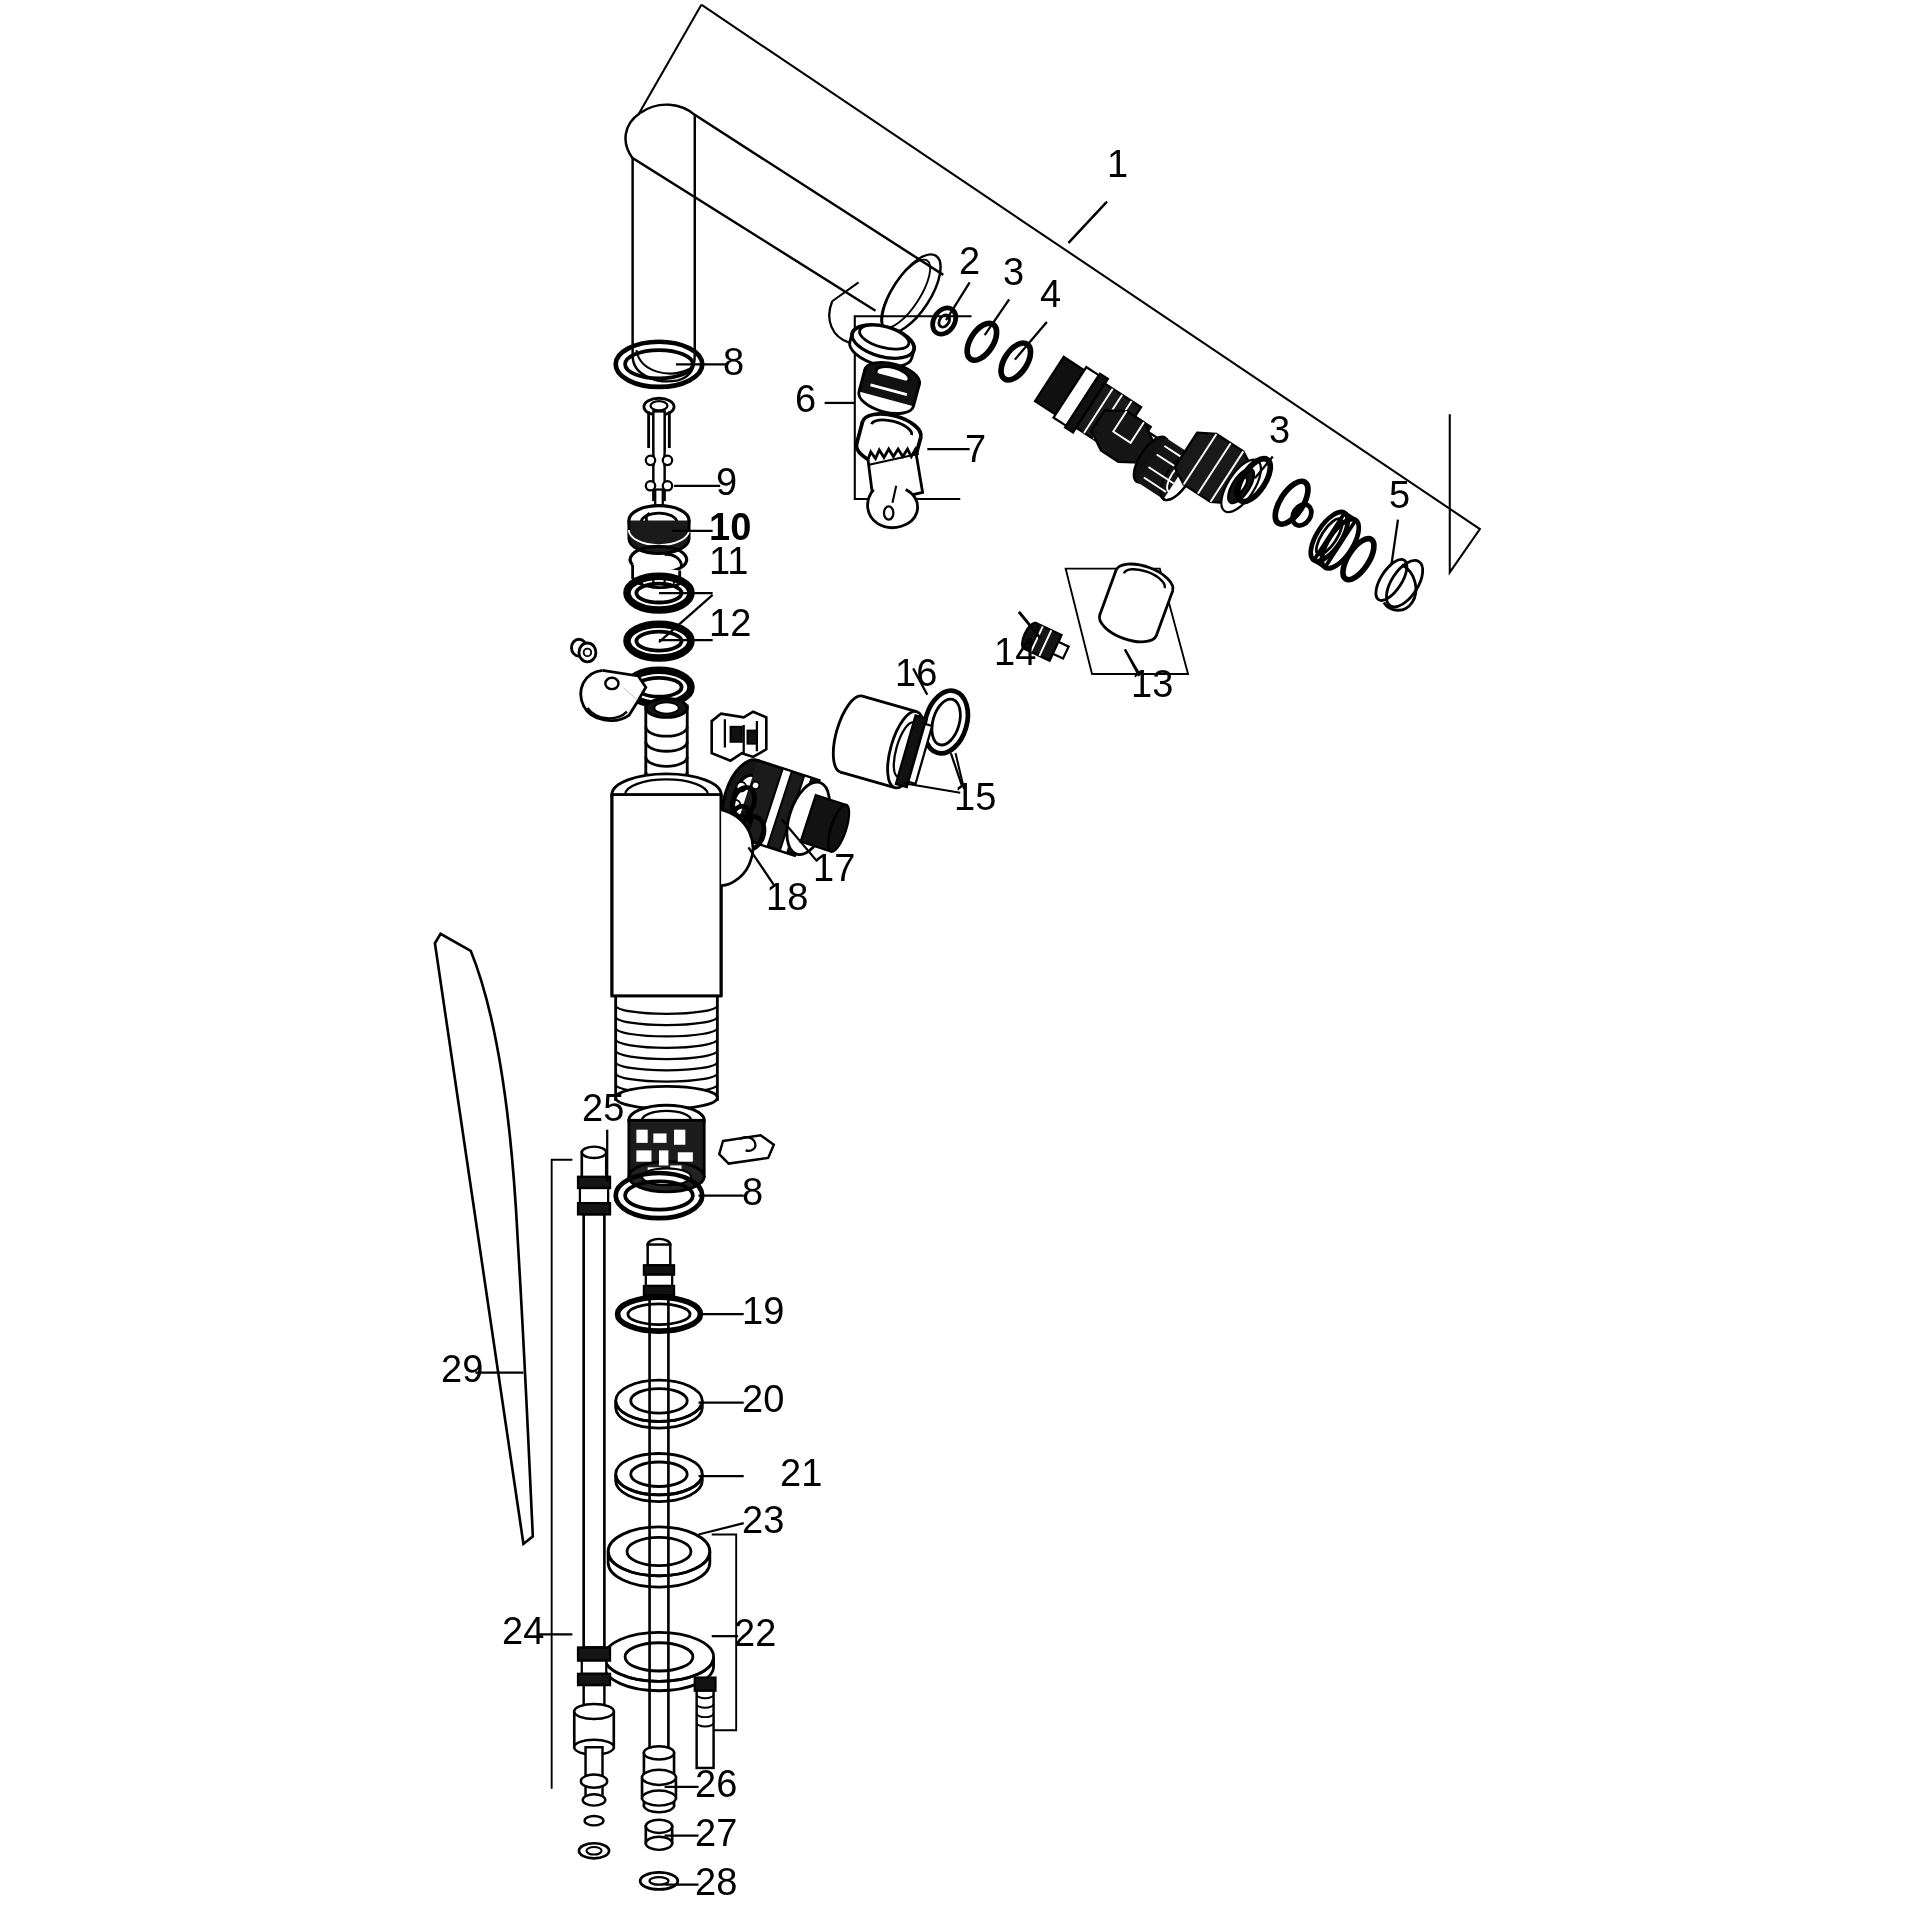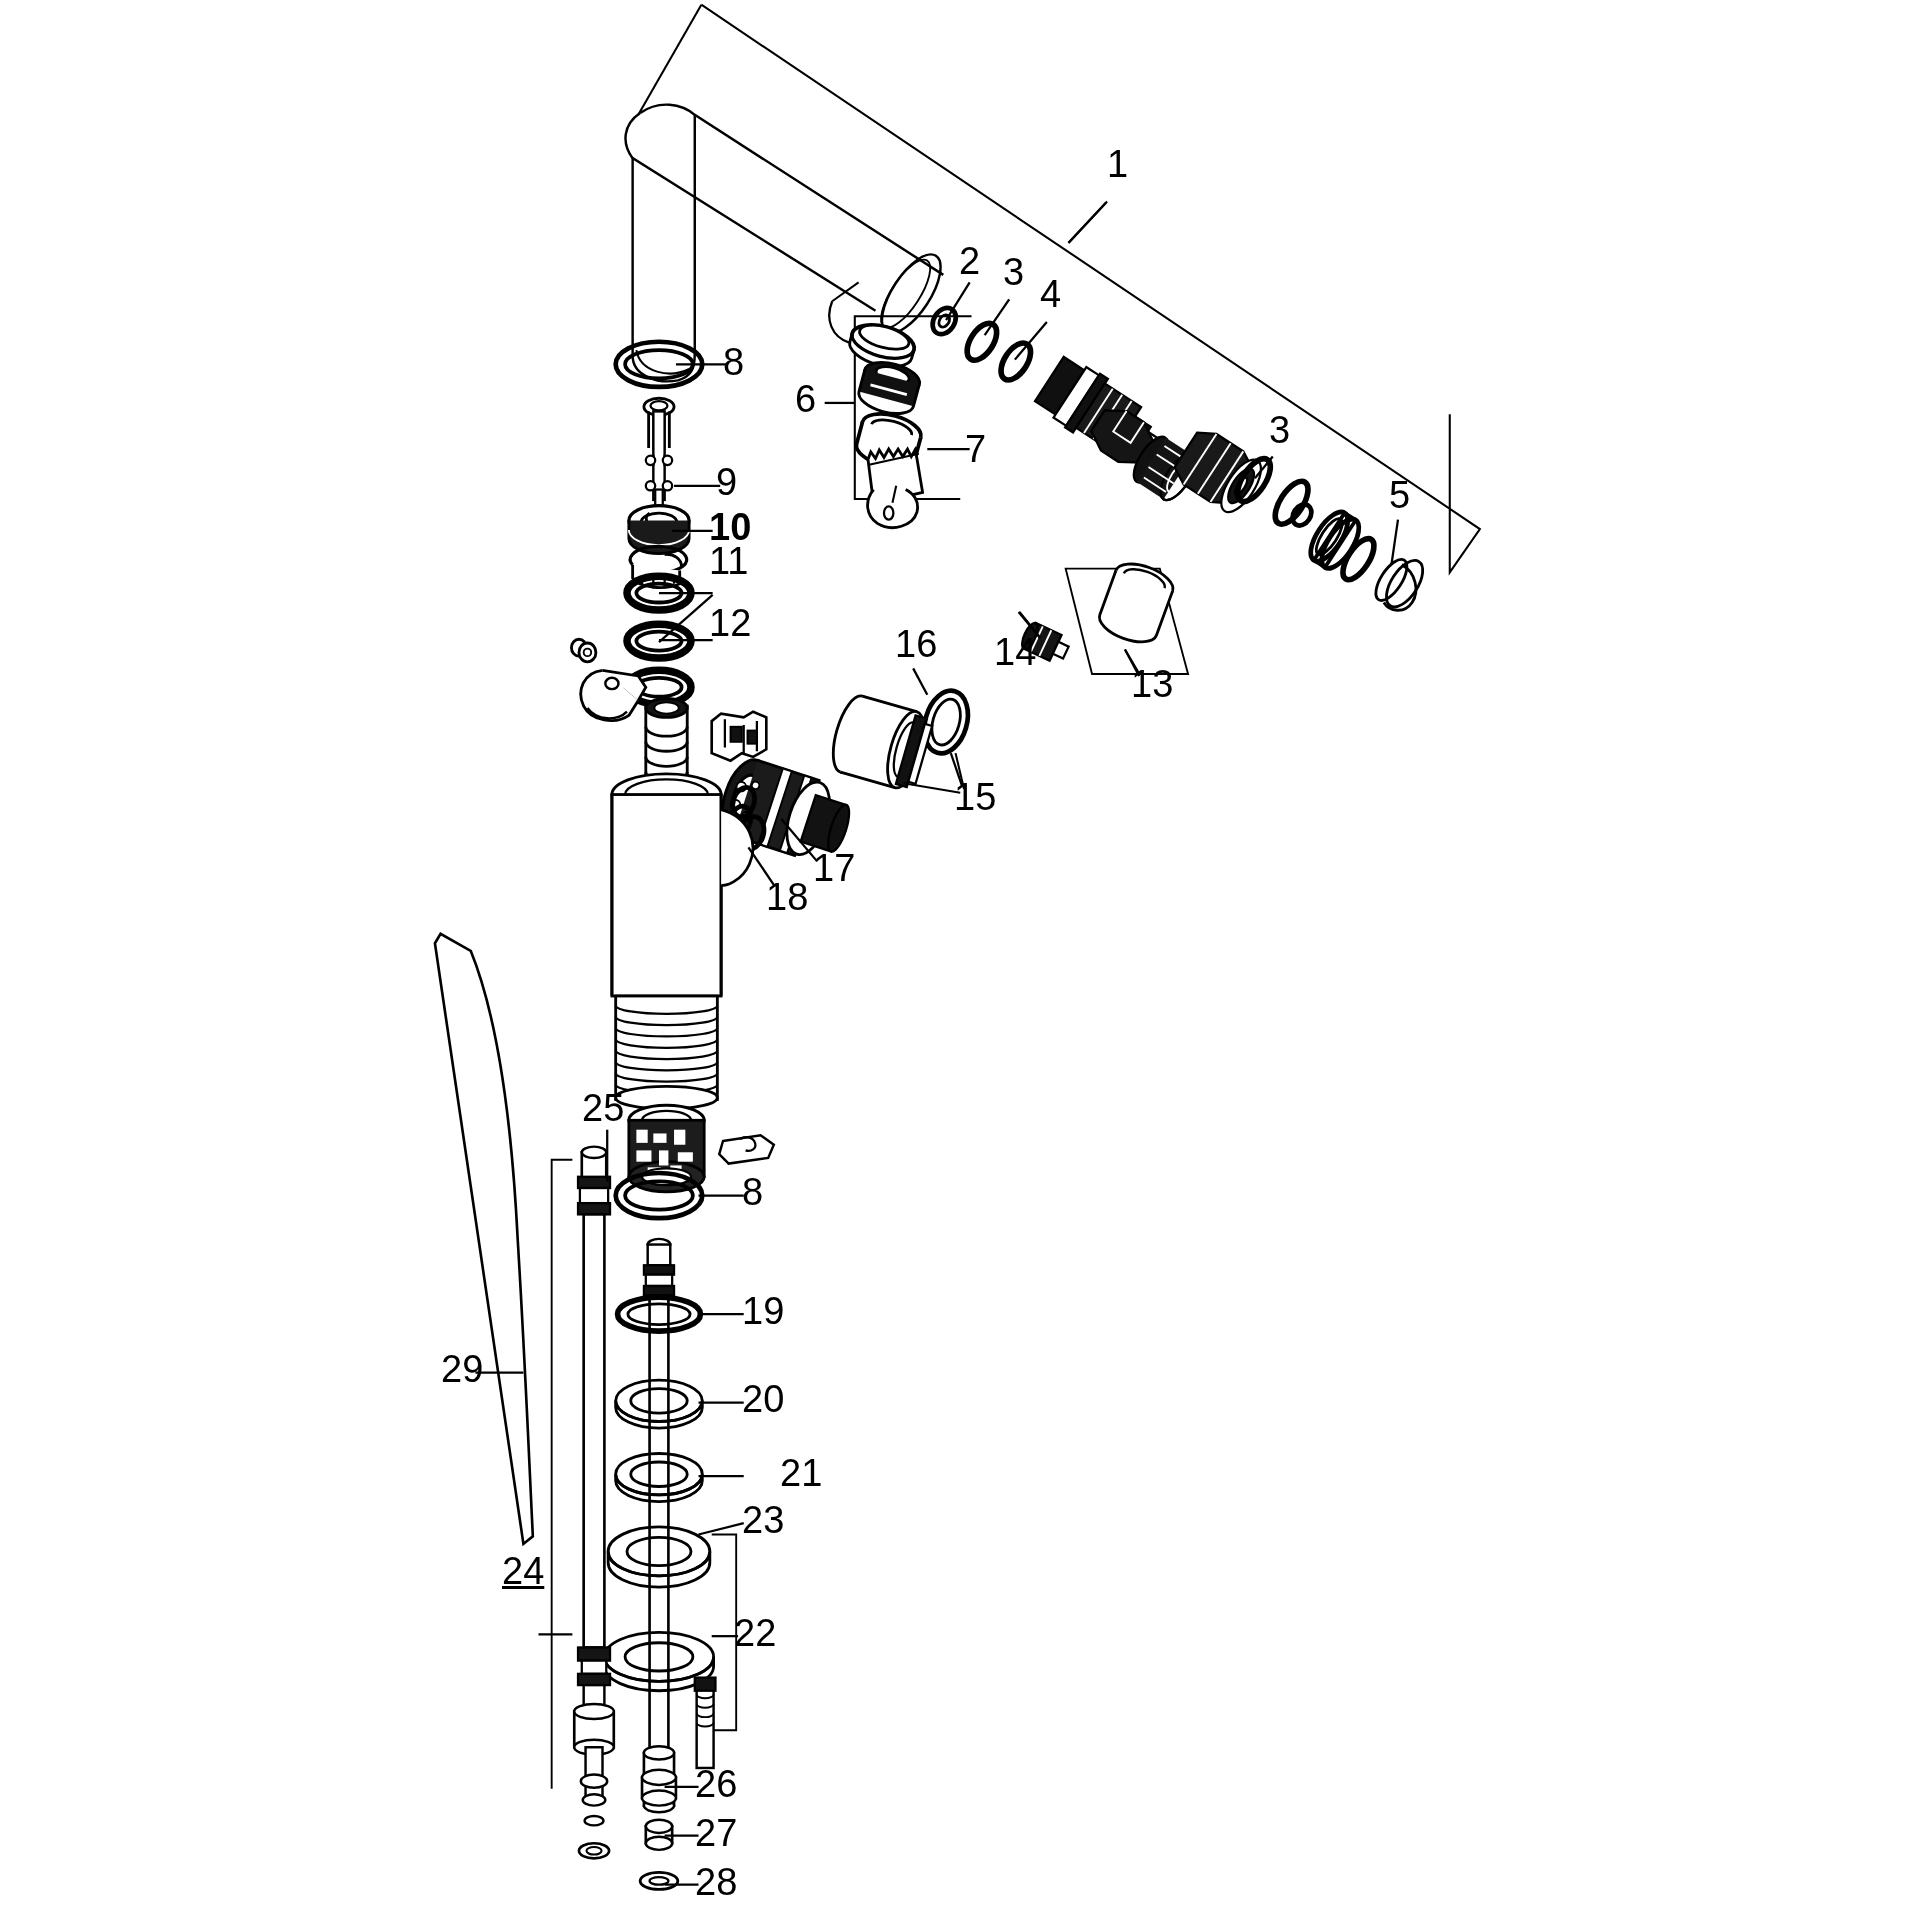--- a/index.html
+++ b/index.html
@@ -516,31 +516,31 @@
       <div class="callout" style="left: 965px; top: 430px;">7</div>
       <div class="callout" style="left: 1269px; top: 411px;">3</div>
       <div class="callout" style="left: 1389px; top: 476px;">5</div>
       <div class="callout" style="left: 723px; top: 343px;">8</div>
       <div class="callout" style="left: 716px; top: 463px;">9</div>
       <div class="callout" style="left: 709px; top: 508px; font-weight: bold;">10</div>
       <div class="callout" style="left: 709px; top: 542px;">11</div>
       <div class="callout" style="left: 709px; top: 604px;">12</div>
       <div class="callout" style="left: 994px; top: 605px; margin-top: 28px;">14</div>
       <div class="callout" style="left: 1131px; top: 665px;">13</div>
-      <div class="callout" style="left: 895px; top: 625px;">16</div>
+      <div class="callout" style="left: 895px; top: 654px;">16</div>
       <div class="callout" style="left: 954px; top: 778px;">15</div>
       <div class="callout" style="left: 813px; top: 849px;">17</div>
       <div class="callout" style="left: 766px; top: 878px;">18</div>
       <div class="callout" style="left: 582px; top: 1089px;">25</div>
       <div class="callout" style="left: 742px; top: 1173px;">8</div>
       <div class="callout" style="left: 742px; top: 1292px;">19</div>
       <div class="callout" style="left: 742px; top: 1380px;">20</div>
       <div class="callout" style="left: 780px; top: 1454px;">21</div>
       <div class="callout" style="left: 742px; top: 1501px;">23</div>
       <div class="callout" style="left: 734px; top: 1614px;">22</div>
       <div class="callout" style="left: 441px; top: 1350px;">29</div>
-      <div class="callout" style="left: 502px; top: 1552px; text-decoration: underline;">24</div>
+      <div class="callout" style="left: 502px; top: 1612px;">24</div>
       <div class="callout" style="left: 695px; top: 1765px;">26</div>
       <div class="callout" style="left: 695px; top: 1814px;">27</div>
       <div class="callout" style="left: 695px; top: 1863px;">28</div>
     </div>
 </div>
 
 
 </body></html>

